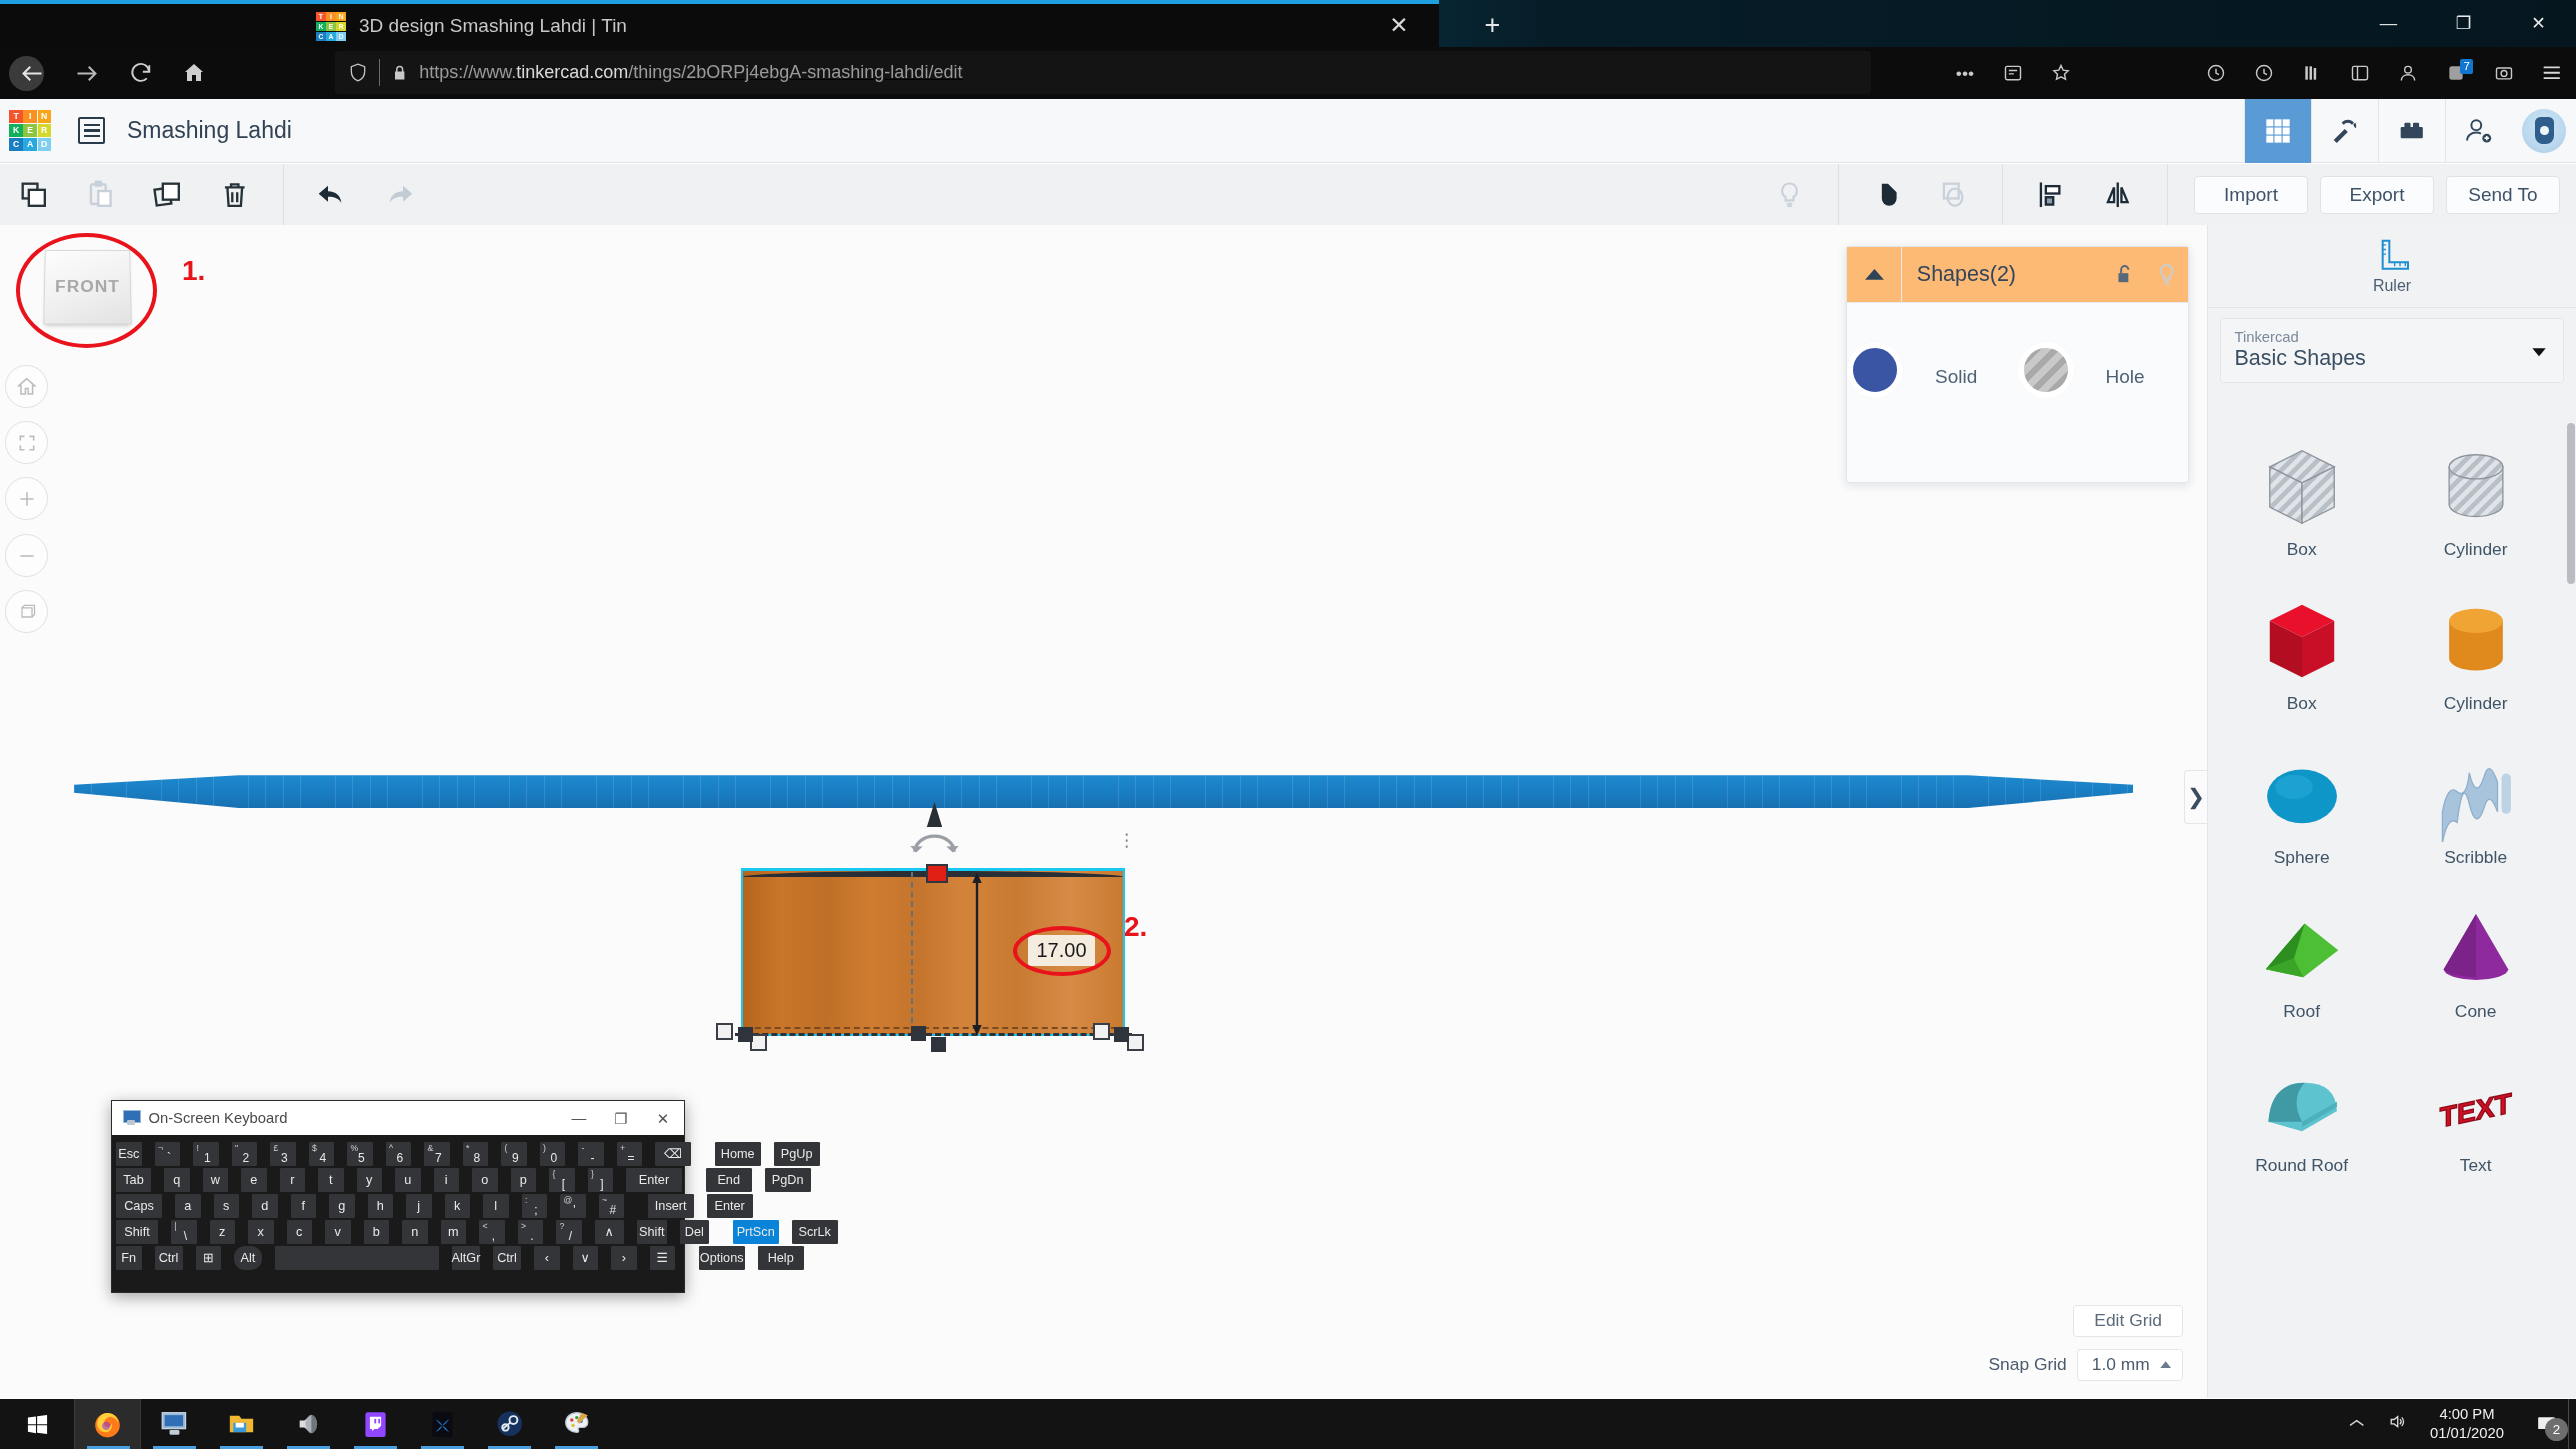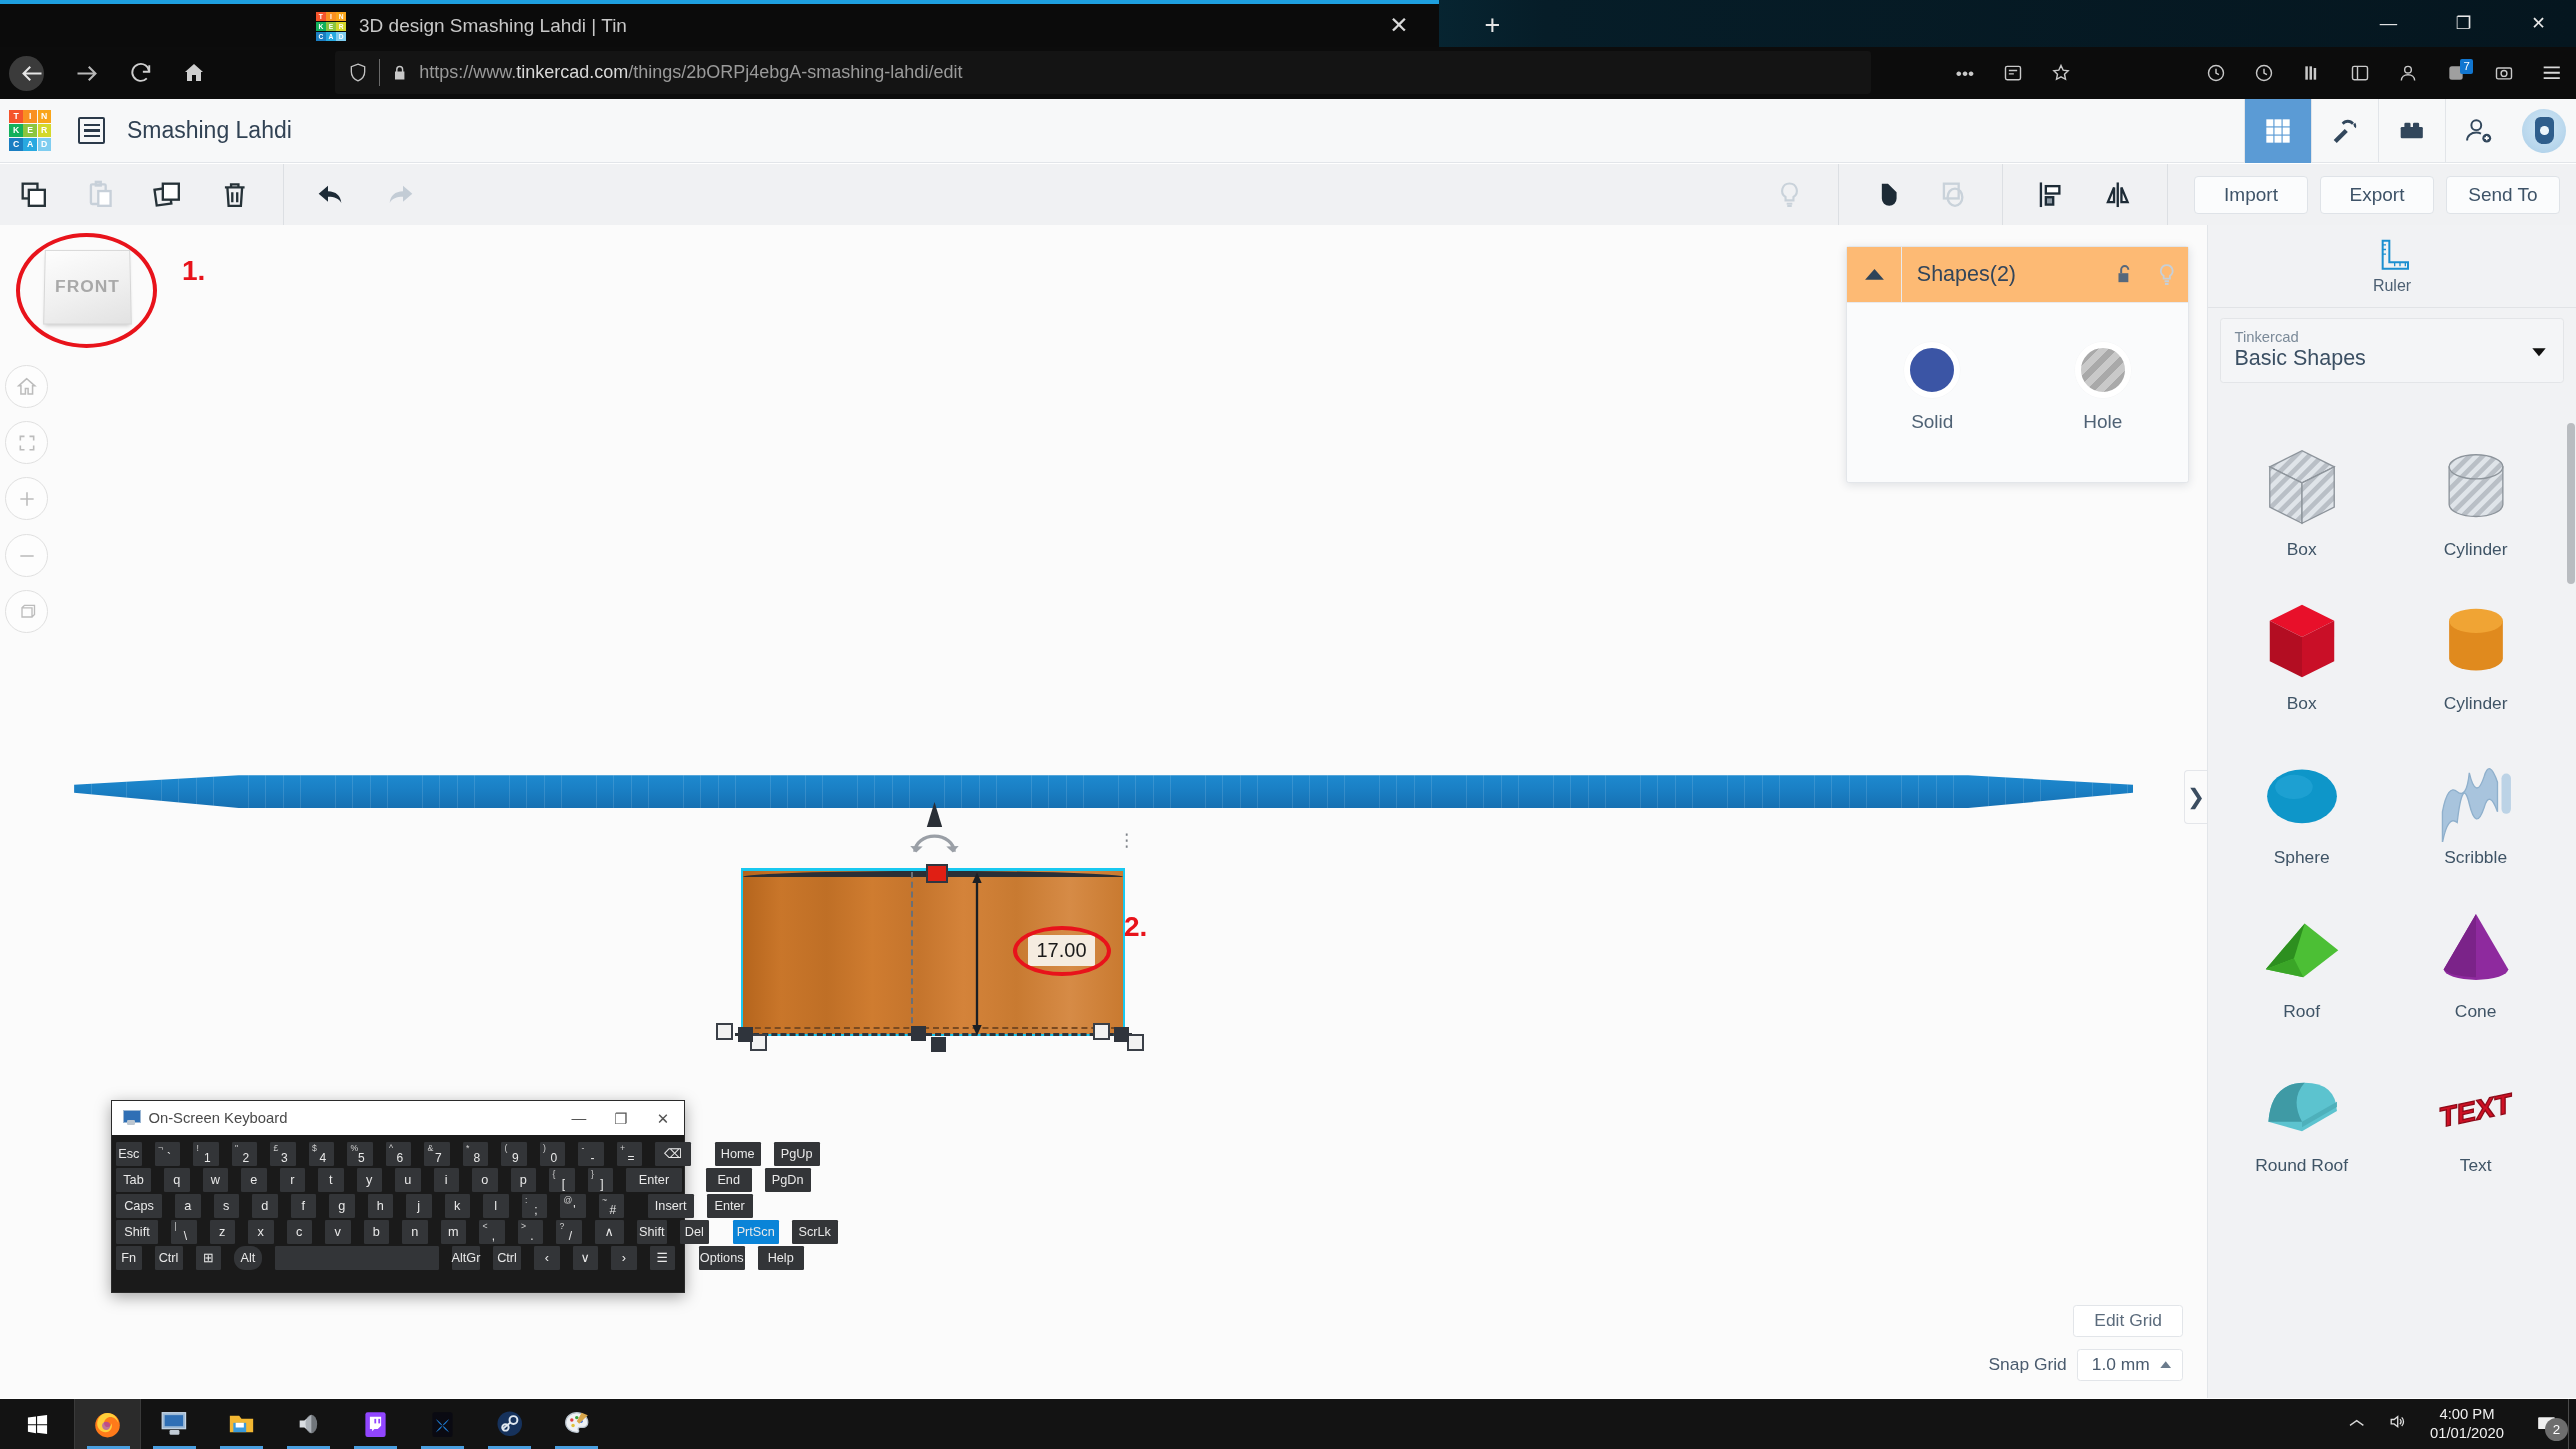--- a/index.html
+++ b/index.html
@@ -64,20 +64,21 @@
   .nav-btn.back { margin-left: 5.4px; }
   .nav-btn.back::before {
     content:""; position:absolute; left: 4px; top: 8.7px; width: 35px; height: 35px;
     border-radius: 50%; background: #3b3b3b;
   }
   .nav-btn svg { position: relative; z-index: 2; }
   .urlbar {
     position: absolute; left: 335px; top: 51px; width: 1536px; height: 43px;
     background: #141414; border-radius: 3.4px; display: flex; align-items: center;
     padding: 0 13.4px;
+    text-decoration: underline;
   }
   .url-text { color: #9a9a9a; font-size: 18px; white-space: nowrap; }
   .url-text b { color: #d9d9d9; font-weight: normal; }
   .url-sep { width:1.3px; height:27px; background:#6a6a6a; margin: 0 10.7px; }
   .nav-right { position: absolute; right: 0; top: 47px; height: 52px; display: flex; align-items: center; }
   .nav-right .ic {
     width: 48px; height: 52px; display:flex; align-items:center; justify-content:center;
     color: #c9c9c9; font-size: 17.4px; cursor: pointer; position: relative;
   }
   .badge-sq {
@@ -253,21 +254,21 @@
     box-shadow: 0 2px 9.4px rgba(20,40,60,.13);
   }
   .sp-head { height: 56px; display:flex; align-items:center; background:#fdba74; border-bottom:0.7px solid #e8eaee; }
   .sp-caret {
     width: 55px; height: 56px; display:flex; align-items:center; justify-content:center;
     border-right:0.7px solid #e8eaee; cursor:pointer;
   }
   .sp-title { margin-left: 14.8px; font-size: 21.5px; color: #32455a; flex:1; }
   .sp-ic { width: 42px; display:flex; align-items:center; justify-content:center; cursor:pointer; }
   .sp-body { display:flex; align-items:flex-start; padding-top: 39px; }
-  .sp-opt { width: 50%; display:flex; flex-direction:column; align-items:center; cursor:pointer; }
+  .sp-opt { width: 50%; display:flex; flex-direction:row; align-items:center; cursor:pointer;gap:32px; }
   .sw-circle {
     width: 56px; height: 56px; border-radius:50%; border: 6px solid #fff;
     box-shadow: 0 0 0 0.7px rgba(0,0,0,0.02);
   }
   .sw-solid { background: #3b55a5; }
   .sw-hole {
     background: repeating-linear-gradient(135deg,#c9c9c9 0 6.7px,#a9a9a9 6.7px 13.4px);
   }
   .sp-opt span { margin-top: 13.4px; font-size: 19px; color:#4f6275; }
 

